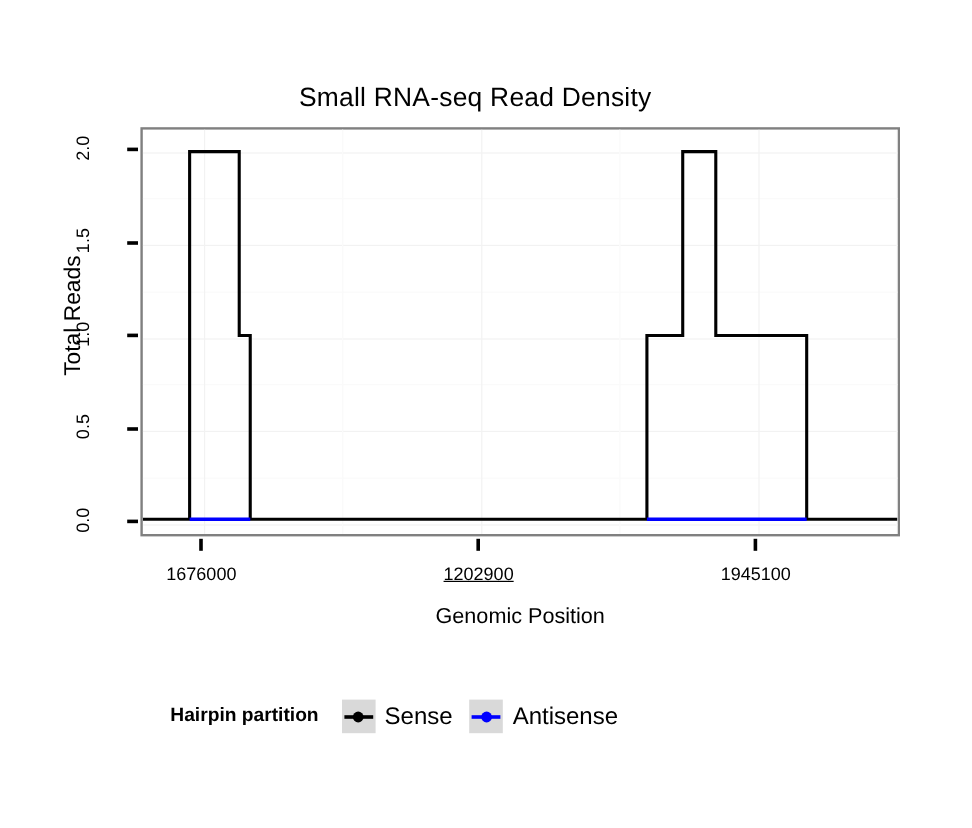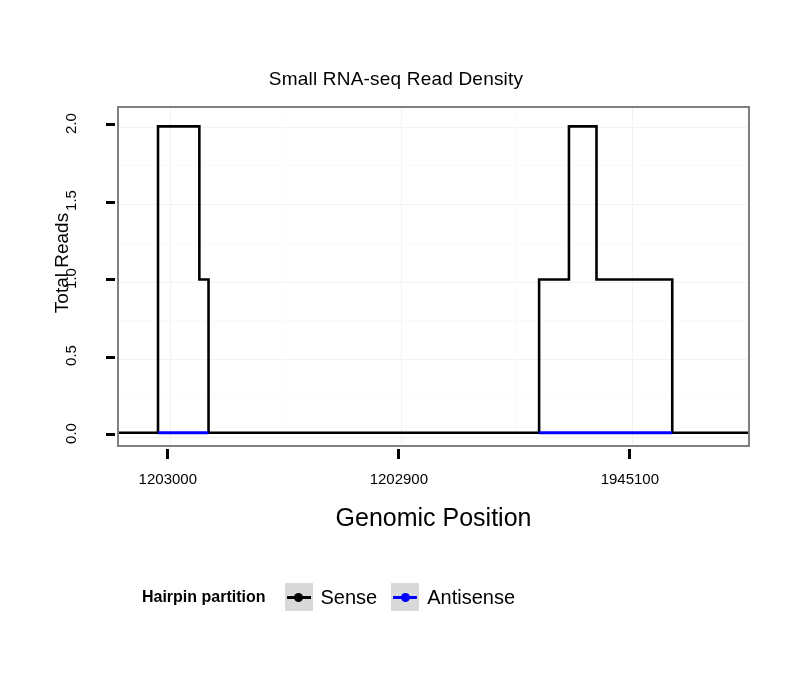--- a/index.html
+++ b/index.html
@@ -20,21 +20,21 @@
     left: 0; top: 0;
     width: 810px;
     height: 690px;
   }
   .chart-title {
     position: absolute;
     left: 0;
     top: 68px;
     width: 792px;
     text-align: center;
-    font-size: 19px;
+    font-size: 22px;
     color: #000;
     letter-spacing: 0.2px;
   }
   .panel {
     position: absolute;
     left: 117px;
     top: 106px;
     width: 633px;
     height: 341px;
     background: #ffffff;
@@ -77,21 +77,21 @@
     top: 252px;
     width: 140px;
     text-align: center;
   }
   .x-axis-title {
     position: absolute;
     left: 117px;
     top: 503px;
     width: 633px;
     text-align: center;
-    font-size: 25px;
+    font-size: 18px;
     color: #000;
   }
   .ytick-label {
     position: absolute;
     right: 0;
     width: 46px;
     text-align: center;
     font-size: 15px;
     color: #000;
     transform: rotate(-90deg);
@@ -212,23 +212,23 @@
       <div class="ytick-label" style="left: 47px; top: 347.1px;">0.5</div>
       <div class="ytick-mark" style="left: 106px; top: 278.1px;"></div>
       <div class="ytick-label" style="left: 47px; top: 269.6px;">1.0</div>
       <div class="ytick-mark" style="left: 106px; top: 200.6px;"></div>
       <div class="ytick-label" style="left: 47px; top: 192.1px;">1.5</div>
       <div class="ytick-mark" style="left: 106px; top: 123.1px;"></div>
       <div class="ytick-label" style="left: 47px; top: 114.6px;">2.0</div>
     </div>
   <div id="x-axis-ticks">
       <div class="xtick-mark" style="left: 166.325px;"></div>
-      <div class="xtick-label" style="left: 112.825px;">1203000</div>
+      <div class="xtick-label" style="left: 112.825px;">1676000</div>
       <div class="xtick-mark" style="left: 397.347px;"></div>
-      <div class="xtick-label" style="left: 343.847px;">1202900</div>
+      <div class="xtick-label" style="left: 343.847px; text-decoration: underline;">1202900</div>
       <div class="xtick-mark" style="left: 628.369px;"></div>
       <div class="xtick-label" style="left: 574.869px;">1945100</div>
     </div>
 
   <div class="y-axis-title">Total Reads</div>
   <div class="x-axis-title">Genomic Position</div>
 
   <div class="legend">
     <span class="legend-title">Hairpin partition</span>
     <span class="legend-item">

